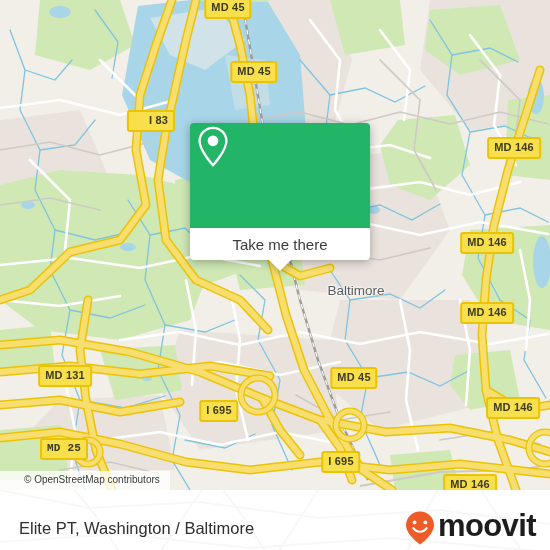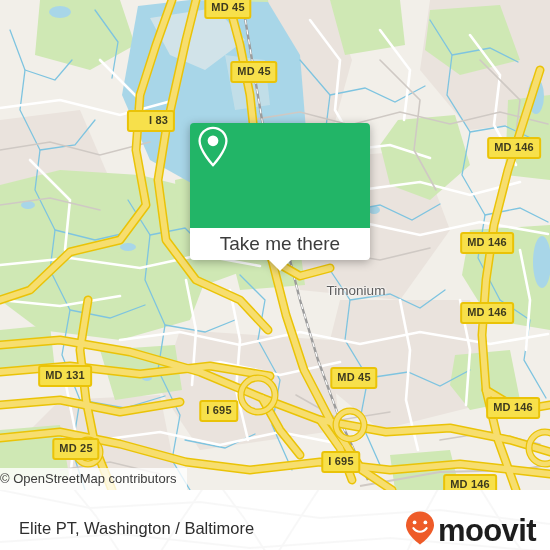--- a/index.html
+++ b/index.html
@@ -59,40 +59,40 @@
     border-radius: 4px 4px 0 0;
     display: flex; align-items: center; justify-content: center;
   }
   .popup-pin { width: 46px; height: 46px; }
   .popup-foot {
     height: 32px;
     background: #ffffff;
     border-radius: 0 0 4px 4px;
     display: flex; align-items: center; justify-content: center;
     color: #3c3c3c;
-    font-size: 19px;
+    font-size: 15px;
   }
   .popup-tail {
     position: absolute;
     left: 50%; top: 137px;
     width: 0; height: 0;
     transform: translateX(-50%);
     border-left: 11px solid transparent;
     border-right: 11px solid transparent;
     border-top: 11px solid #ffffff;
   }
 
   
   .attrib {
     position: absolute;
     left: 0; bottom: 0;
-    padding: 4px 10px 5px 0;
+    padding: 4px 10px 5px 24px;
     background: rgba(255,255,255,.78);
     color: #3a3a3a;
-    font-size: 13px;
+    font-size: 10px;
     line-height: 1;
     white-space: nowrap;
   }
 
   
   .footer {
     position: absolute;
     left: 0; top: 490px;
     width: 550px; height: 76px;
     background: #ffffff;
@@ -104,21 +104,21 @@
     left: 19px; top: 50%;
     transform: translateY(-50%);
     color: #2e2e2e;
     font-size: 16.5px;
     white-space: nowrap;
   }
   .footer-logo {
     position: absolute;
     right: 14px; top: 50%;
     transform: translateY(-50%);
-    display: flex; align-items: flex-end;
+    display: flex; align-items: flex-start;
   }
   .logo-word {
     color: #1d1d1d;
     font-size: 31px;
     font-weight: bold;
     letter-spacing: -.6px;
     line-height: 1;
     margin-left: 1px;
   }
 </style>
@@ -301,33 +301,33 @@
             <circle cx="258" cy="395" r="17"></circle>
             <circle cx="350" cy="425" r="14"></circle>
             <circle cx="545" cy="448" r="16"></circle>
             <circle cx="88" cy="452" r="12"></circle>
           </g>
         </g>
 
       </g>
     </svg>
 
-    <div class="place-label" style="left:356px; top:290px;">Timonium</div>
+    <div class="place-label" style="left:356px; top:290px;">Baltimore</div>
 
     <div class="shield" style="left:228px;top:8px;">MD 45</div>
     <div class="shield" style="left:254px;top:72px;">MD 45</div>
     <div class="shield" style="left:151px;top:121px;padding-left:20px;">I 83</div>
     <div class="shield" style="left:514px;top:148px;">MD 146</div>
     <div class="shield" style="left:487px;top:243px;">MD 146</div>
     <div class="shield" style="left:487px;top:313px;">MD 146</div>
     <div class="shield" style="left:65px;top:376px;">MD 131</div>
     <div class="shield" style="left:354px;top:378px;">MD 45</div>
     <div class="shield" style="left:219px;top:411px;">I 695</div>
     <div class="shield" style="left:513px;top:408px;">MD 146</div>
-    <div class="shield" style="left:76px;top:449px;">MD 25</div>
+    <div class="shield" style="left:64px;top:449px;font-family:Liberation Mono, monospace;">MD 25</div>
     <div class="shield" style="left:341px;top:462px;">I 695</div>
     <div class="shield" style="left:470px;top:485px;">MD 146</div>
 
     <div class="popup">
       <div class="popup-body">
         <svg class="popup-pin" viewBox="0 0 48 48">
           <path d="M24 5c-7.7 0-14 6.2-14 13.9 0 10 14 25.1 14 25.1s14-15.1 14-25.1C38 11.2 31.7 5 24 5z" fill="none" stroke="#ffffff" stroke-width="2.4"></path>
           <circle cx="24" cy="18.6" r="5.6" fill="#ffffff"></circle>
         </svg>
       </div>

